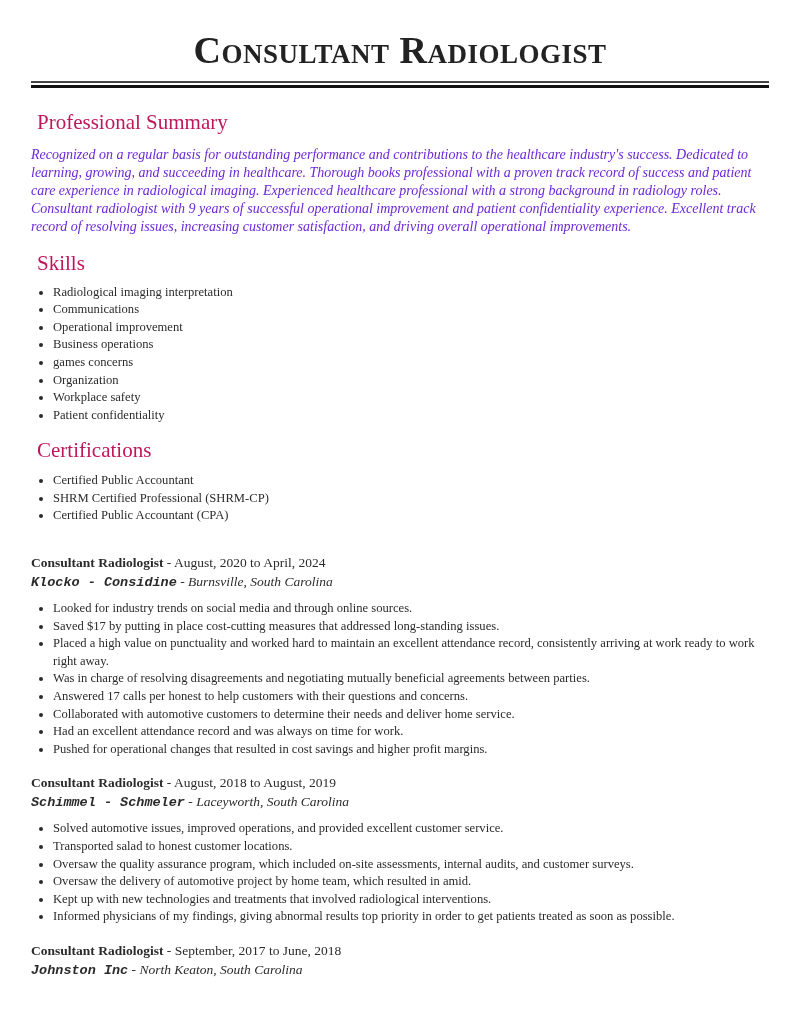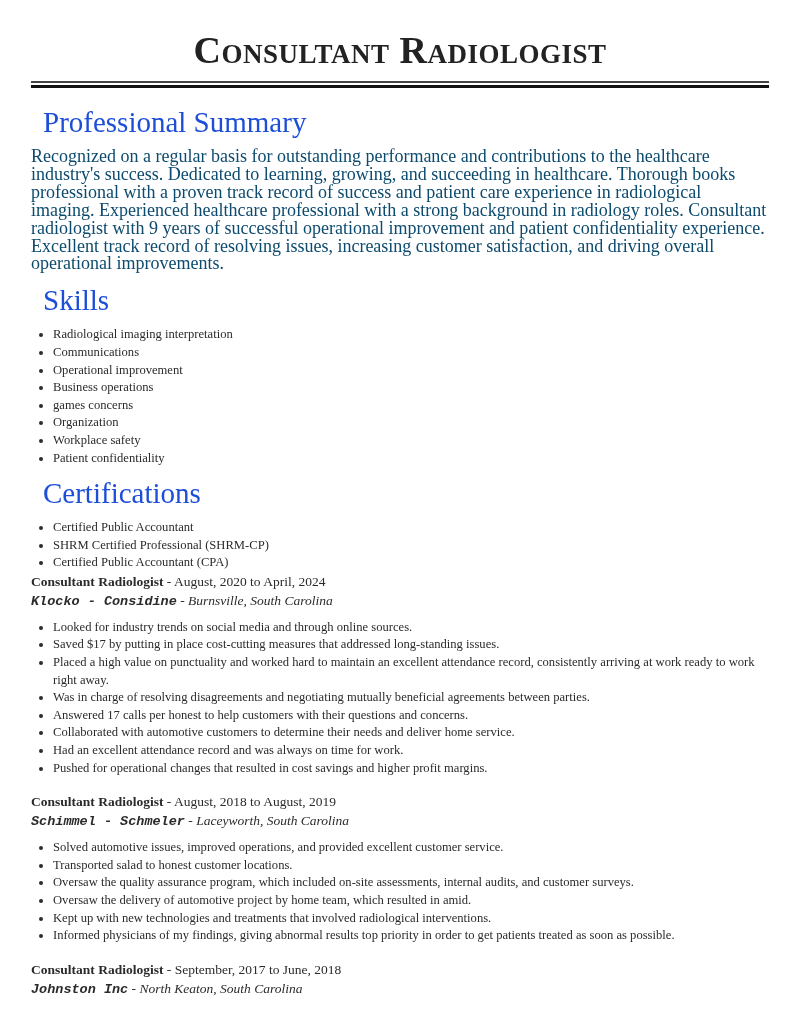--- a/index.html
+++ b/index.html
@@ -28,51 +28,52 @@
     .contact {
       text-align: center;
       font-size: 13.5px;
       margin-top: 16px;
       line-height: 20px;
       color: #2b2b2b;
     }
     .contact .sep { margin: 0 7px; }
     h2 {
       font-weight: normal;
-      font-size: 29px;
-      margin: 12px;
-      color: #1d4ed8;
+      font-size: 21px;
+      margin: 6px;
+      color: #be185d;
       line-height: 28px;
     }
     .summary-h { margin-top: 20px; }
     .summary {
-      font-size: 18px;
+      font-size: 14px;
       line-height: 17.9px;
       margin: 10px 0 0 0;
-      color: #0c4a6e;
+      color: #6d28d9;
+      font-style: italic;
     }
     .skills-h { margin-top: 13px; }
     .skills {
       display: flex;
       margin-top: 7px;
       align-items: flex-end;
     }
     .skills ul { width: 364px; }
     ul {
       margin: 0; padding: 0 0 0 22px;
       list-style: disc;
     }
     li {
       font-size: 12.6px;
       line-height: 17.6px;
     }
     .cert-h { margin-top: 12px; }
     .certs { margin-top: 8px; }
     .work-h { margin-top: 12px; }
-    .job { margin-top: 0; }
+    .job { margin-top: 28px; }
     .job + .job { margin-top: 15px; }
     .job-title { font-size: 13.5px; line-height: 19px; }
     .job-title b { font-weight: bold; }
     .job-co { font-size: 13.5px; line-height: 19px; font-style: italic; }
     .job-co b { font-weight: bold; font-family: Liberation Mono, monospace; }
     .job ul { margin-top: 8px; }
     .job li { line-height: 17.6px; }
   </style>
 </head>
 <body>

